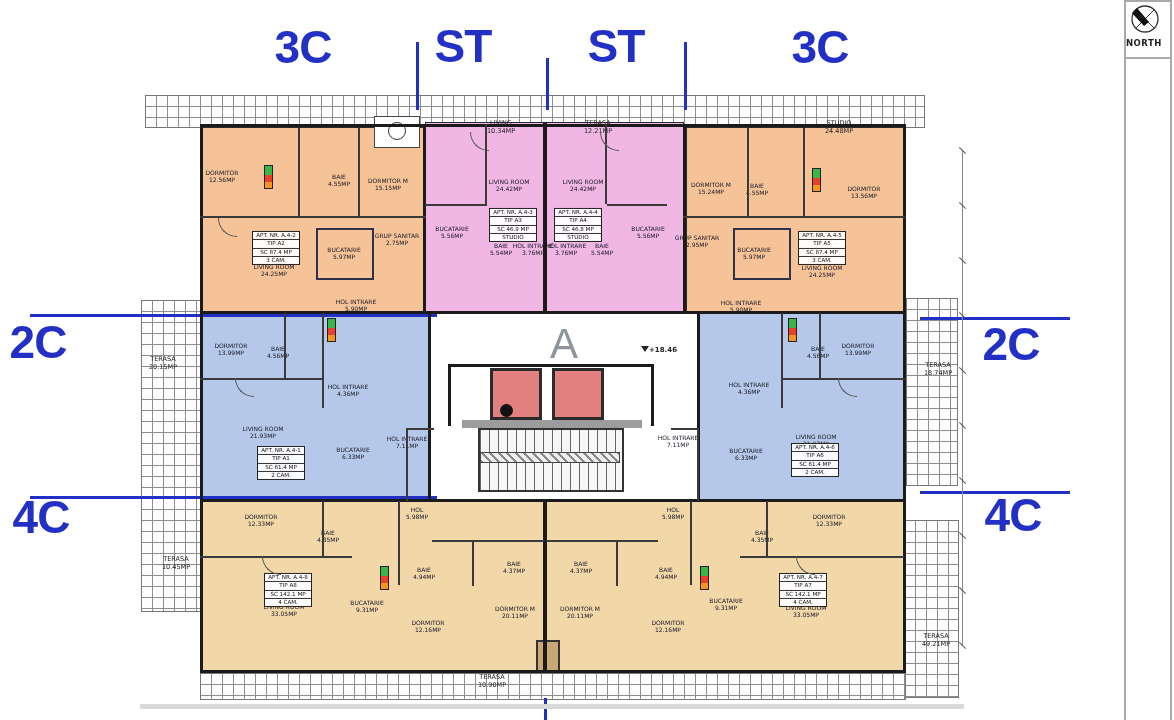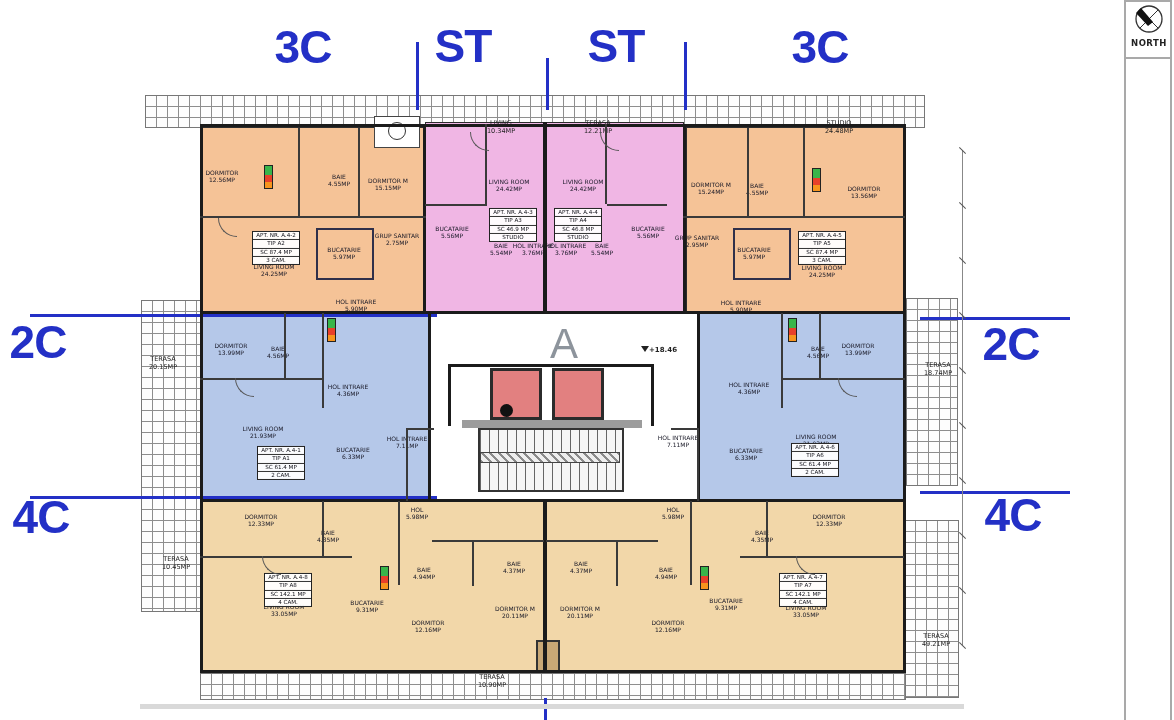--- a/index.html
+++ b/index.html
@@ -31,21 +31,21 @@
   .apt-box{position:absolute;transform:translate(-50%,-50%);background:rgba(255,255,255,.95);
        border:1px solid #222;font-size:5.6px;line-height:1.3;color:#101018;text-align:center;min-width:46px;}
   .apt-box .row{border-top:1px solid #333;padding:0 2px;}
   .apt-box .row:first-child{border-top:none;}
   .core-letter{position:absolute;transform:translate(-50%,-50%);font-size:42px;color:#8d949c;
        font-family:"Liberation Sans",sans-serif;}
   .core-level{position:absolute;transform:translate(-50%,-50%);font-size:7px;color:#222;font-weight:700;}
   .lvl-tri{position:absolute;width:0;height:0;border-left:4px solid transparent;border-right:4px solid transparent;
        border-top:6px solid #222;}
   .sheet{position:absolute;background:#a9a9a9;}
-  .compass{position:absolute;left:1126px;top:4px;width:46px;text-align:center;}
+  .compass{position:absolute;left:1126px;top:4px;width:46px;text-align:left;}
   .compass .north-txt{font-size:8.5px;font-weight:700;color:#222;letter-spacing:.5px;margin-top:-2px;}
   .dim{position:absolute;background:#888;}
   .tick{position:absolute;width:9px;height:1px;background:#555;transform:rotate(45deg);}
   .scanband{position:absolute;background:#d9d9d9;}
   .colbox{position:absolute;box-sizing:border-box;border:1px solid #444;background:#fff;}
   .colcirc{position:absolute;box-sizing:border-box;border:1.5px solid #333;border-radius:50%;background:#fff;}
   .exitbox{position:absolute;box-sizing:border-box;border:2px solid #333;background:#c9a876;}
   .dot{position:absolute;border-radius:50%;background:#111;}
 </style>
 </head>

